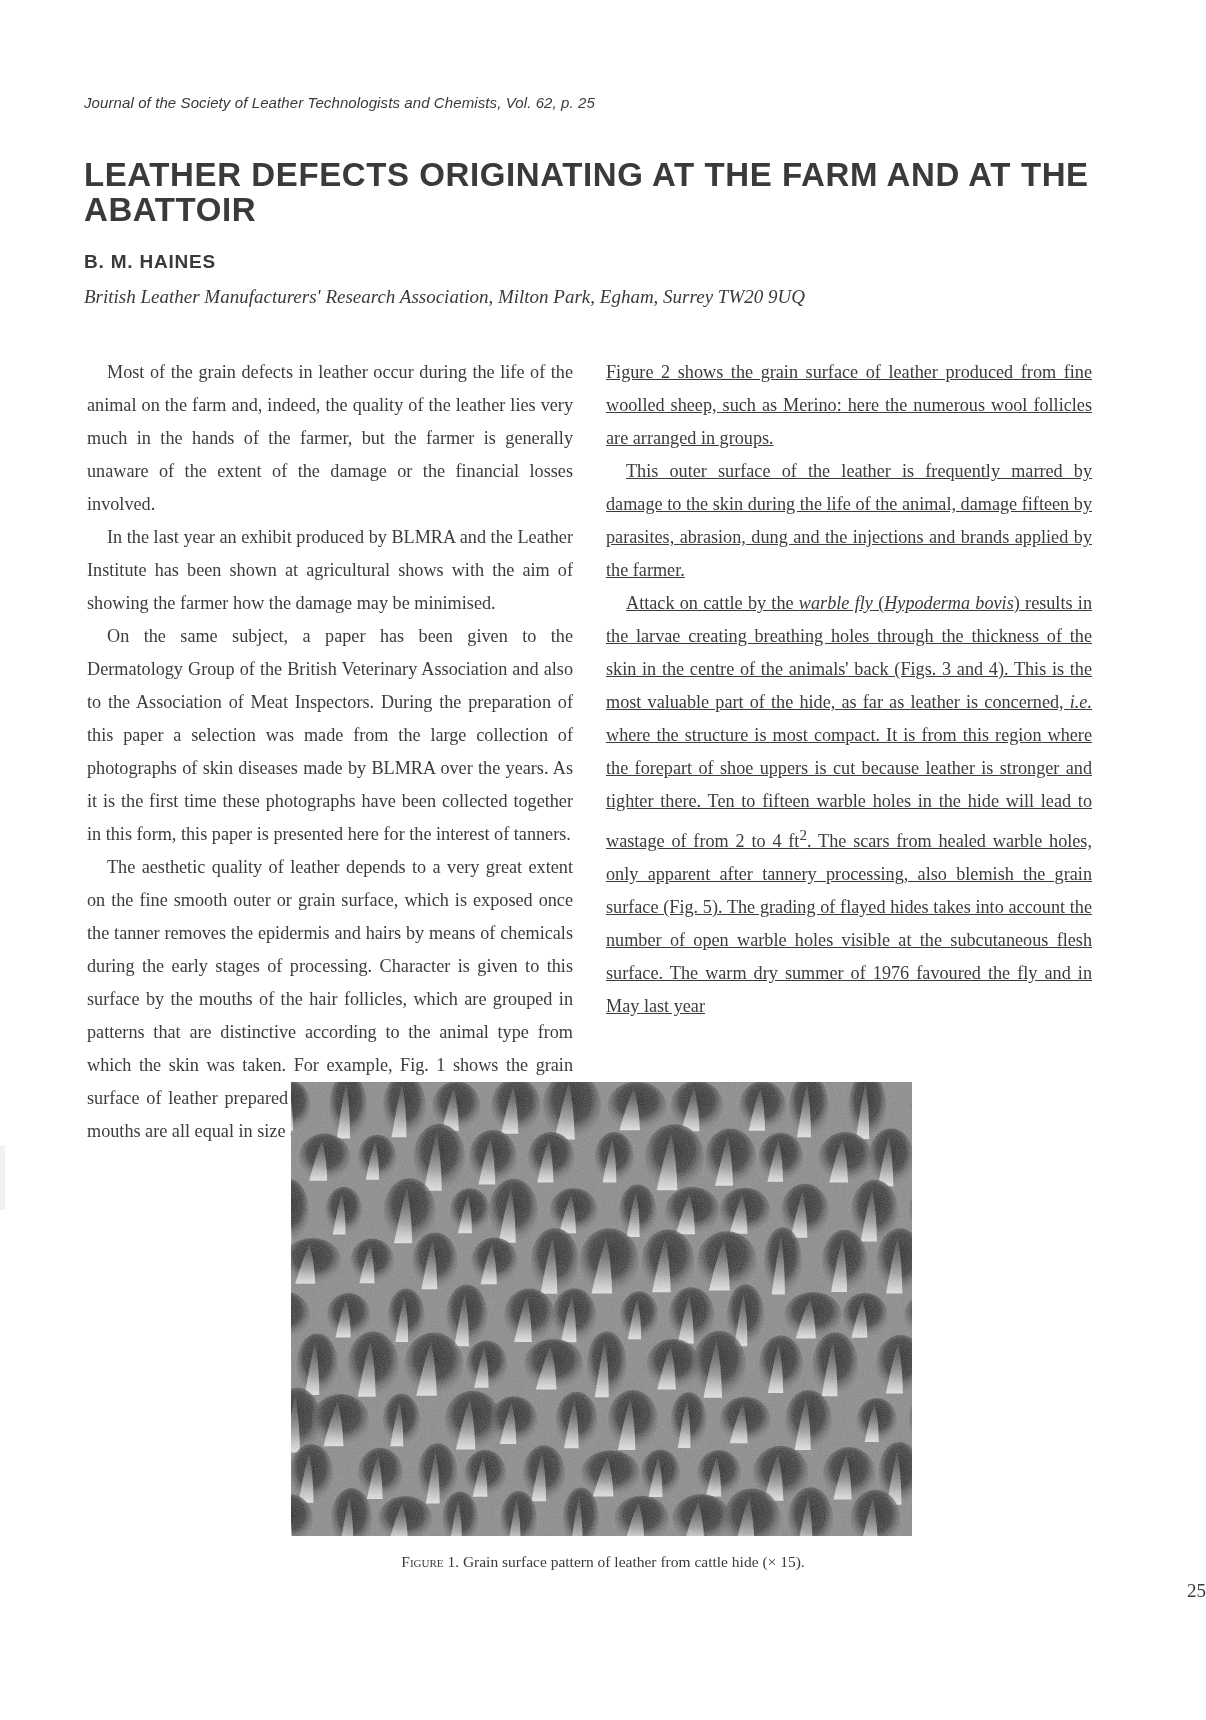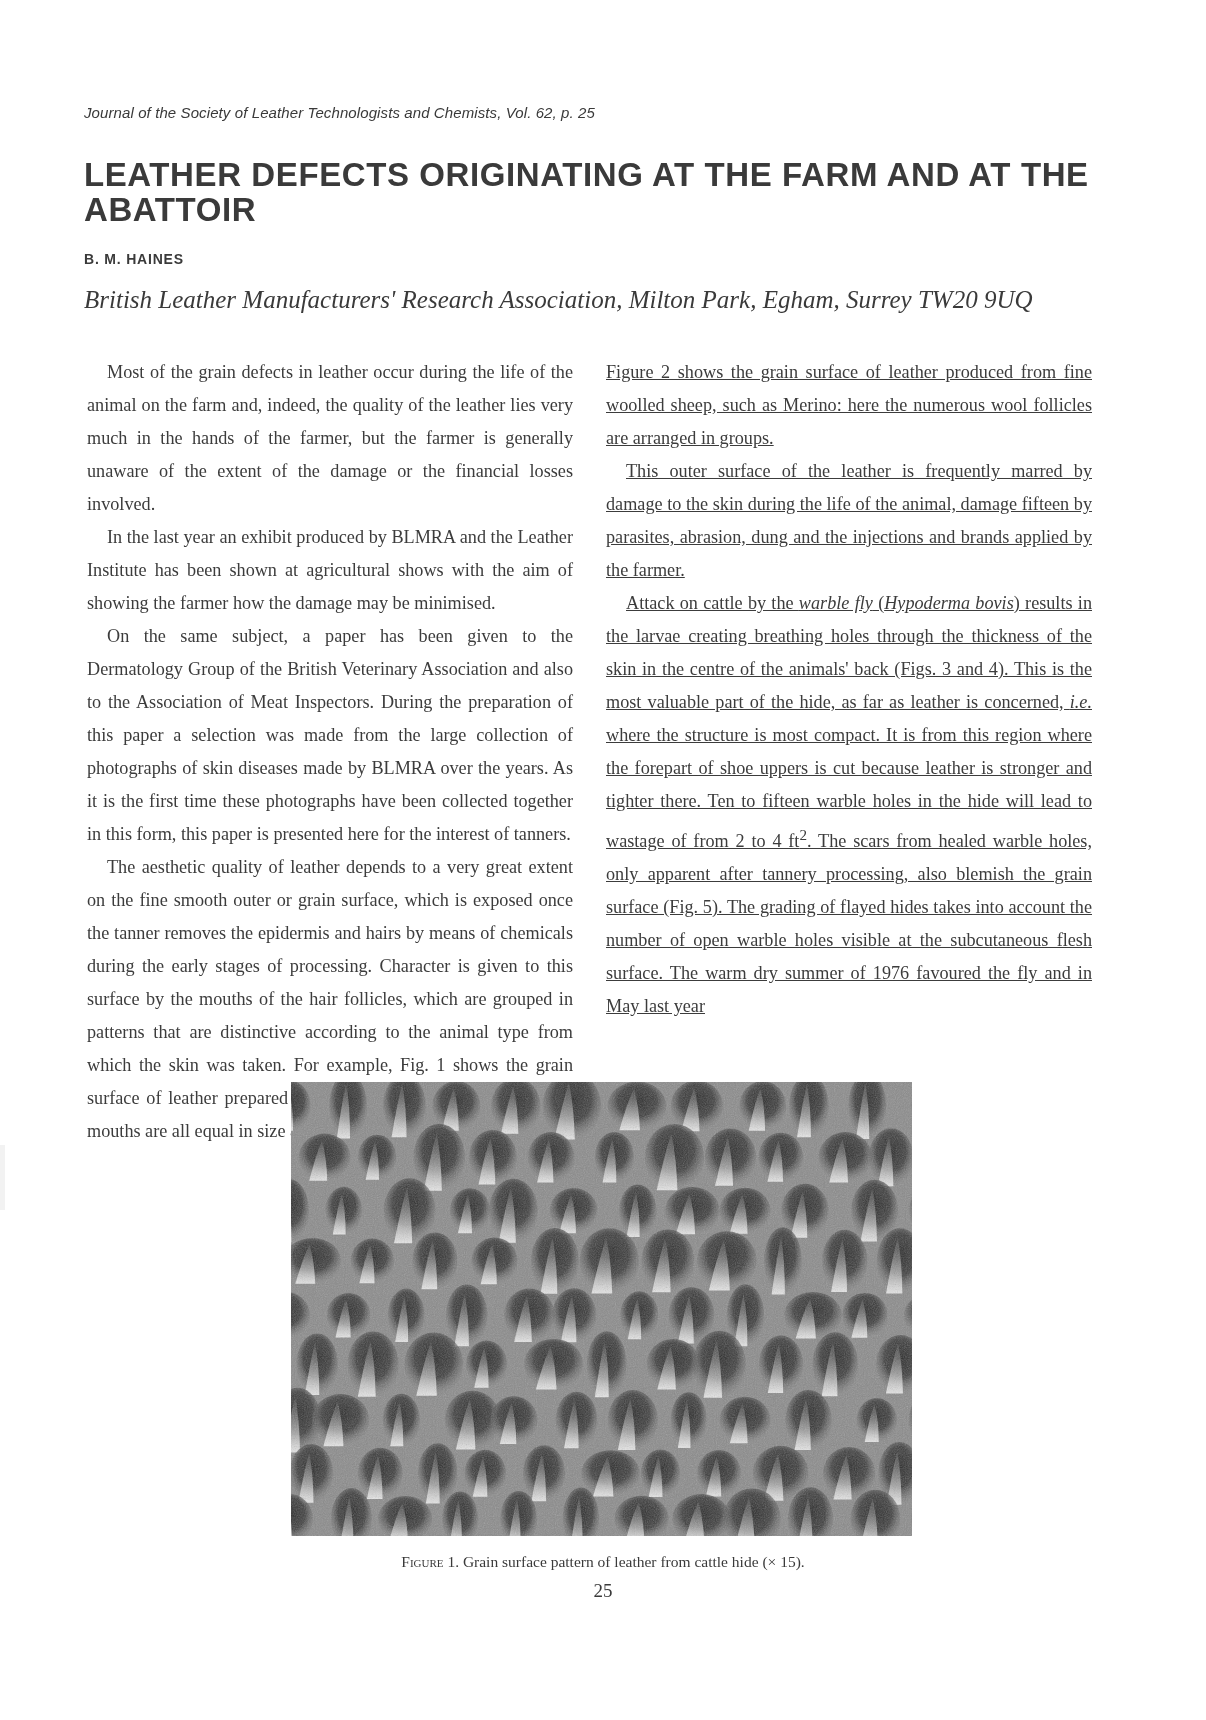--- a/index.html
+++ b/index.html
@@ -6,37 +6,36 @@
   body {
     width: 1206px; height: 1720px; position: relative; overflow: hidden;
     color: #333333;
     font-family: "Liberation Serif", "DejaVu Serif", serif;
   }
   .running-head {
     position: absolute; left: 84px; top: 94px;
     font-style: italic; font-size: 15px; color: #3a3a3a;
     font-family: "Liberation Sans", "DejaVu Sans", sans-serif;
     letter-spacing: 0.1px;
-    margin-top: 10px;
   }
   .title {
     position: absolute; left: 84px; top: 157px; width: 1060px;
     margin: 0;
     font-family: "Liberation Sans", "DejaVu Sans", sans-serif;
     font-weight: bold; font-size: 33px; line-height: 35px;
     color: #3a3a3a; letter-spacing: 0.6px;
   }
   .author {
     position: absolute; left: 84px; top: 251px;
     font-family: "Liberation Sans", "DejaVu Sans", sans-serif;
-    font-weight: bold; font-size: 14px; color: #3a3a3a; letter-spacing: 0.8px;
+    font-weight: bold; font-size: 19px; color: #3a3a3a; letter-spacing: 0.8px;
   }
   .affiliation {
     position: absolute; left: 84px; top: 286px;
-    font-style: italic; font-size: 25px; color: #3a3a3a;
+    font-style: italic; font-size: 19px; color: #3a3a3a;
   }
   .column {
     position: absolute; top: 356px; width: 486px;
     font-size: 18.2px; line-height: 33px; color: #3c3c3c;
     text-align: justify;
   }
   .col-left { left: 87px; }
   .col-right { left: 606px; text-decoration: underline; }
   .column p { margin: 0; text-indent: 20px; }
   .column p.noindent { text-indent: 0; }
@@ -47,21 +46,21 @@
     position: absolute; left: 291px; top: 1082px; width: 621px; height: 454px;
     background: #7a7a7a; overflow: hidden;
   }
   .figure svg { display: block; width: 100%; height: 100%; }
   .caption {
     position: absolute; left: 0; width: 1206px; top: 1553px; text-align: center;
     font-size: 15.5px; color: #3a3a3a;
   }
   .caption .sc { font-variant: small-caps; }
   .page-number {
-    position: absolute; left: 0; width: 1206px; top: 1580px; text-align: center;
+    position: absolute; left: 0; width: 1206px; top: 1580px; text-align: right;
     font-size: 19px; color: #3a3a3a;
   }
   .scan-mark {
     position: absolute; left: 0; top: 1145px; width: 5px; height: 65px;
     background: #f2f2f2;
   }
 </style>
 </head>
 <body>
 

